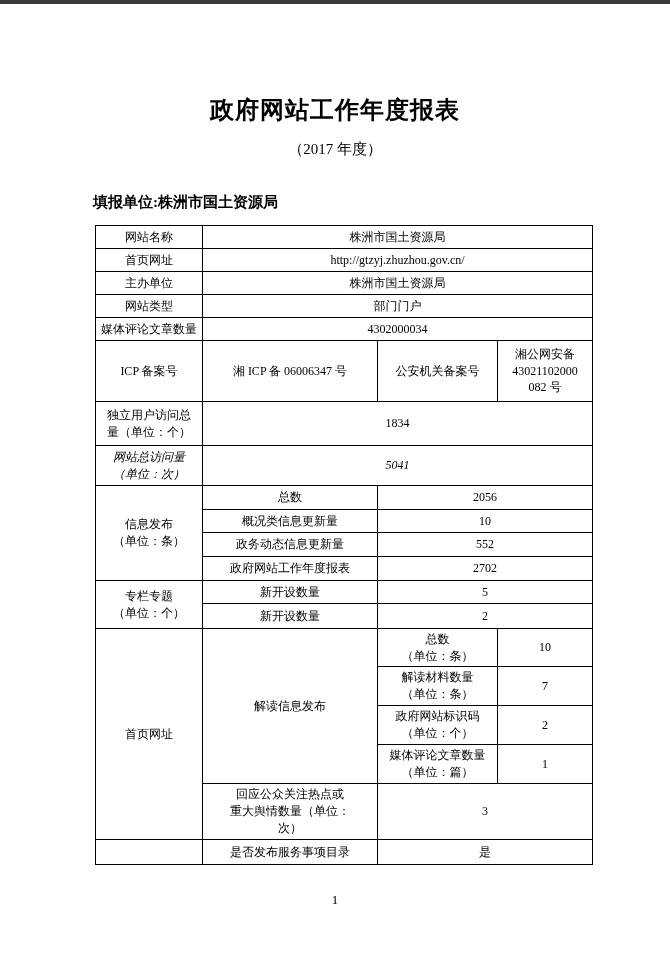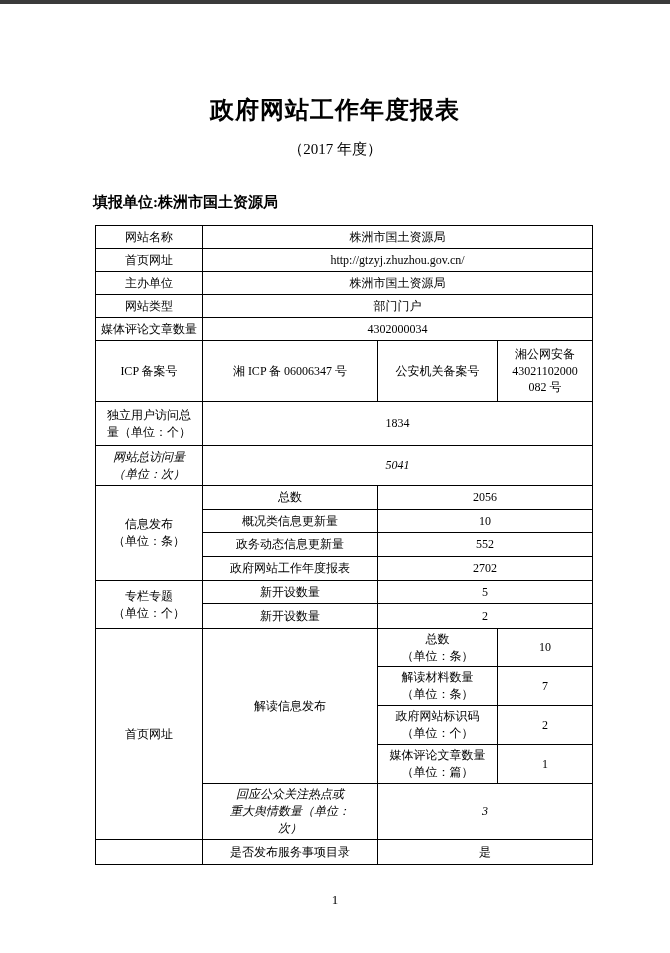--- a/index.html
+++ b/index.html
@@ -47,21 +47,21 @@
     white-space: pre-line;
     overflow: hidden;
   }
   tr.h23 { height: 23px; }
   tr.h24 { height: 24px; }
   tr.h25 { height: 25px; }
   tr.h38 { height: 38px; }
   tr.h39 { height: 39px; }
   tr.h40 { height: 40px; font-style: italic; }
   tr.h44 { height: 44px; }
-  tr.h56 { height: 56px; font-style: italic; }
+  tr.h56 { height: 56px; }
   tr.h61 { height: 61px; }
   .page-number {
     position: absolute; top: 892px; left: 0;
     width: 670px; text-align: center;
     font-size: 13px;
   }
 </style>
 </head>
 <body>
 

